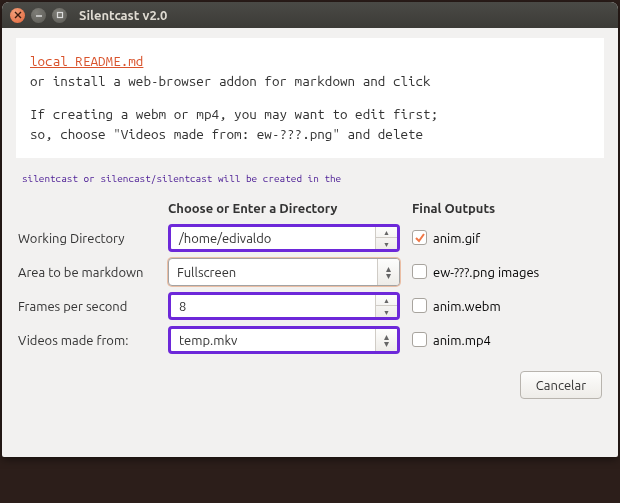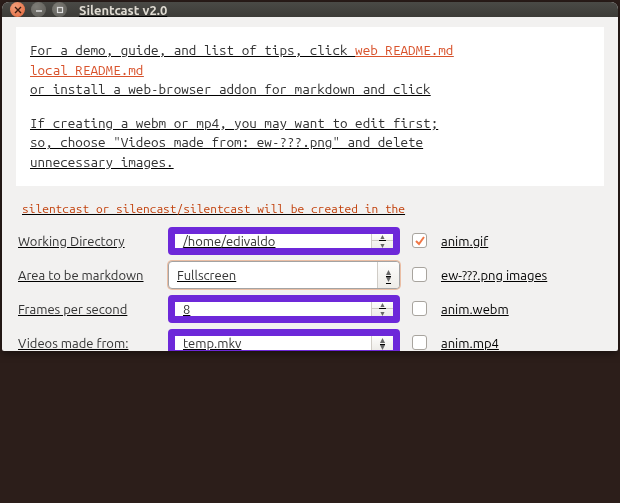--- a/index.html
+++ b/index.html
@@ -7,29 +7,28 @@
     margin: 0;
     font-family: "Ubuntu", "Liberation Sans", sans-serif;
     font-size: 13px;
     background: #2c1e1a;
     width: 620px;
     height: 503px;
     overflow: hidden;
   }
   .window {
     width: 616px;
-    height: 349px;
+    height: 455px;
     margin: 2px;
     background: #f2f1f0;
     border-radius: 7px 7px 2px 2px;
     box-shadow: 0 2px 8px rgba(0,0,0,0.5);
     overflow: hidden;
     display: flex;
     flex-direction: column;
-    text-decoration: underline;
   }
   .titlebar {
     height: 26px;
     background: linear-gradient(to bottom, #4a4a46 0%, #3c3b37 100%);
     display: flex;
     align-items: center;
     padding: 0 8px;
     gap: 6px;
   }
   .wbtn {
@@ -63,22 +62,22 @@
     font-size: 13.5px;
     line-height: 1.45;
     color: #333;
   }
   .intro-box a {
     color: #d9532c;
     text-decoration: underline;
   }
   .note {
     font-family: "Ubuntu Mono", "DejaVu Sans Mono", monospace;
-    font-size: 12px;
-    color: #c2410c;
+    font-size: 10px;
+    color: #4c1d95;
     padding: 14px 6px 6px 6px;
     line-height: 1.45;
   }
   .headers-row {
     display: flex;
     padding: 8px 2px 6px 2px;
     font-weight: bold;
     font-size: 13px;
     color: #333;
   }
@@ -94,21 +93,21 @@
   .form-row .label {
     width: 142px;
     font-size: 13px;
     color: #333;
   }
   .combo, .spin {
     display: flex;
     width: 232px;
     height: 28px;
     background: #fff;
-    border: 7px solid #6d28d9;
+    border: 3px solid #6d28d9;
     border-radius: 4px;
     align-items: center;
     overflow: hidden;
   }
   .combo.focused {
     border: 1px solid #a3a3a3;
     box-shadow: 0 0 0 1px rgba(227,140,87,0.5);
   }
   .combo .val, .spin .val {
     flex: 1;
@@ -134,21 +133,21 @@
     align-items:center;
     justify-content:center;
     font-size: 7px;
     color:#666;
   }
   .spin .arrows .up { border-bottom:1px solid #d0ccc6; }
   .updown-glyph { font-size: 10px; color:#666; line-height:0.7; }
   .check-cell {
     display: flex;
     align-items: center;
-    gap: 14px;
+    gap: 6px;
     padding-left: 4px;
   }
   .checkbox {
     width: 15px;
     height: 15px;
     border: 1px solid #a8a49e;
     border-radius: 3px;
     background: #fff;
     display: flex;
     align-items: center;
@@ -198,35 +197,36 @@
       <svg width="8" height="8" viewBox="0 0 8 8">
           <rect x="1.5" y="1.5" width="5" height="5" fill="none" stroke="#ddd" stroke-width="1.2"></rect>
         </svg>
     </div>
     <div class="title">Silentcast v2.0</div>
   </div>
 
   <div class="content">
 
     <div class="intro-box">
-      <div>
-        <span>For a demo, guide, and list of tips, click </span><a href="#">web README.md</a>
-      </div>
       <div><a href="#">local README.md</a></div>
       <div>or install a web-browser addon for markdown and click</div>
       <div class="para-gap"></div>
       <div>If creating a webm or mp4, you may want to edit first;</div>
       <div>so, choose "Videos made from: ew-???.png" and delete</div>
-      <div>unnecessary images.</div>
     </div>
 
     <div class="note">
       <div>silentcast or silencast/silentcast will be created in the</div>
     </div>
 
+    <div class="headers-row">
+      <div class="spacer"></div>
+      <div class="h1">Choose or Enter a Directory</div>
+      <div class="h2">Final Outputs</div>
+    </div>
 
     <div class="form-row">
       <div class="label">Working Directory</div>
       <div class="spin">
         <div class="val">/home/edivaldo</div>
         <div class="arrows">
           <div class="up">▲</div>
           <div class="down">▼</div>
         </div>
       </div>

